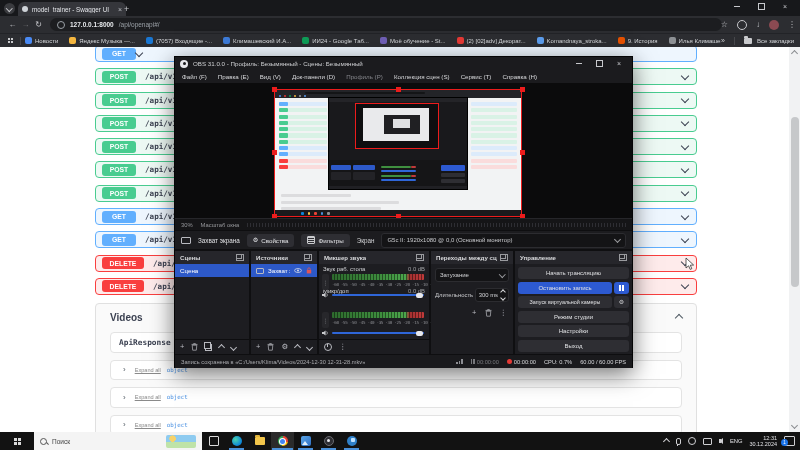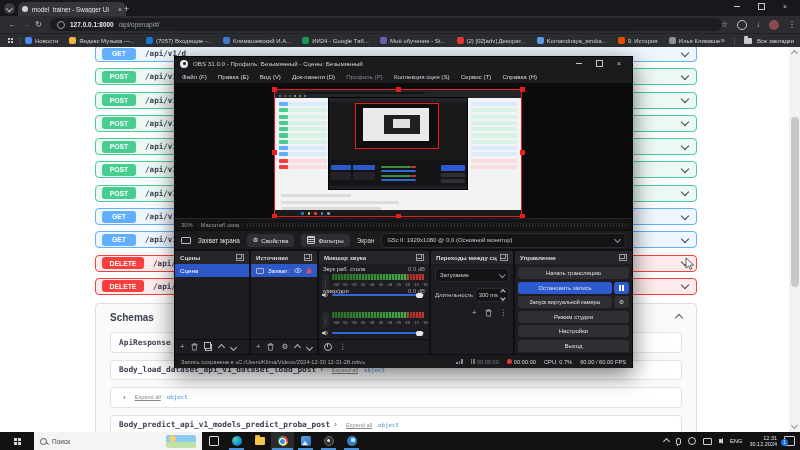--- a/index.html
+++ b/index.html
@@ -342,21 +342,20 @@
       <span class="folder-ico"></span>
       <span class="bm-label">Все закладки</span>
     </div>
   </div>
 
   <div class="abs" id="page">
     <div class="abs" id="endpoints">
 
         <div class="op m-get">
           <span class="badge">GET</span>
-          <span class="op-path">/api/v1/d</span>
           <span class="chv"></span>
         </div>
 
         <div class="op m-post">
           <span class="badge">POST</span>
           <span class="op-path">/api/v1/m</span>
           <span class="chv"></span>
         </div>
 
         <div class="op m-post">
@@ -409,47 +408,45 @@
 
         <div class="op m-delete">
           <span class="badge">DELETE</span>
           <span class="op-path">/api/v1/m</span>
           <span class="chv"></span>
         </div>
       </div>
 
     <div class="abs" id="schemas">
       <div class="flex" id="schemas-head">
-        <span id="schemas-title">Schemas</span>
+        <span id="schemas-title">Videos</span>
         <span class="chv up"></span>
       </div>
       <div id="model-list">
 
           <div class="model">
             <span class="model-name">ApiResponse</span>
             <span class="model-arrow">›</span>
             <span class="model-expand"></span>
             <span class="model-type"></span>
           </div>
 
           <div class="model">
-            <span class="model-name">Body_load_dataset_api_v1_dataset_load_post</span>
             <span class="model-arrow">›</span>
             <span class="model-expand">Expand all</span>
             <span class="model-type">object</span>
           </div>
 
           <div class="model">
             <span class="model-arrow">›</span>
             <span class="model-expand">Expand all</span>
             <span class="model-type">object</span>
           </div>
 
           <div class="model">
-            <span class="model-name">Body_predict_api_v1_models_predict_proba_post</span>
             <span class="model-arrow">›</span>
             <span class="model-expand">Expand all</span>
             <span class="model-type">object</span>
           </div>
         </div>
     </div>
 
     <div class="abs" id="scrollbar">
       <span class="abs chv up" id="sb-up"></span>
       <div class="abs" id="sb-thumb"></div>

